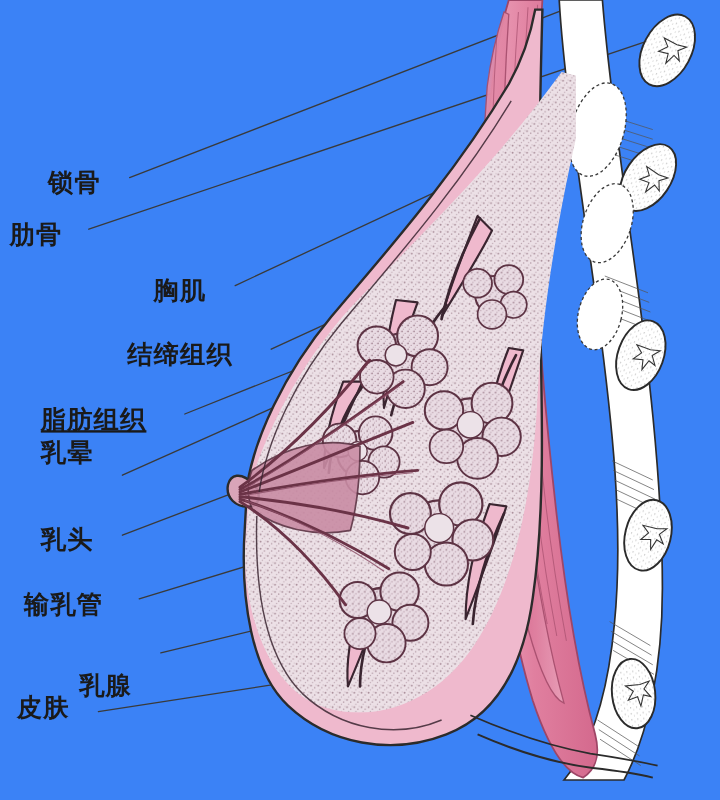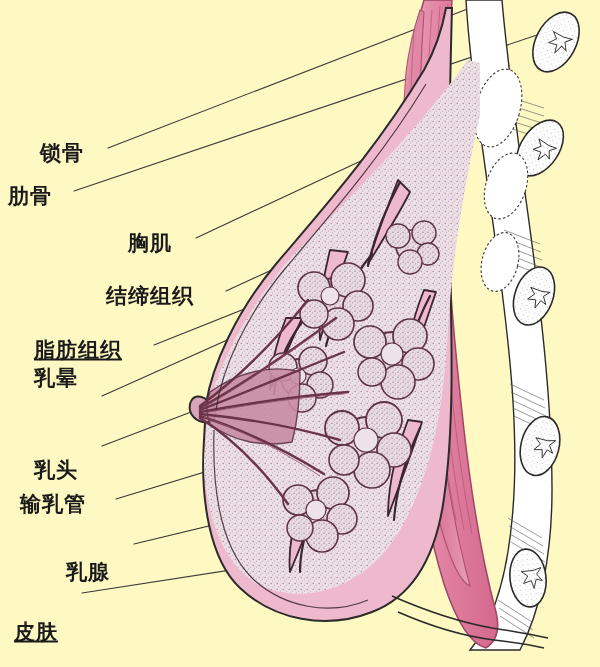--- a/index.html
+++ b/index.html
@@ -5,21 +5,21 @@
 <style>
   html, body {
     margin: 0;
     padding: 0;
     background: #ffffff;
   }
   #page {
     position: relative;
     width: 600px;
     height: 667px;
-    background: #fef9c3;
+    background: #3b82f6;
     overflow: hidden;
     font-family: "DejaVu Sans", "Liberation Sans", sans-serif;
   }
   #figure {
     position: absolute;
     left: 0;
     top: 0;
     width: 600px;
     height: 667px;
   }
@@ -342,19 +342,19 @@
              C 512 631, 530 634, 548 638"></path>
   </svg>
 
   <div>
     <div class="label-text" style="left:40px;  top:153px;">锁骨</div>
     <div class="label-text" style="left:8px;   top:196px;">肋骨</div>
     <div class="label-text" style="left:128px; top:243px;">胸肌</div>
     <div class="label-text" style="left:106px; top:296px;">结缔组织</div>
     <div class="label-text" style="left:34px;  top:350px;text-decoration:underline;">脂肪组织</div>
     <div class="label-text" style="left:34px;  top:378px;">乳晕</div>
-    <div class="label-text" style="left:34px;  top:450px;margin-top:20px;">乳头</div>
+    <div class="label-text" style="left:34px;  top:450px;">乳头</div>
     <div class="label-text" style="left:20px;  top:504px;">输乳管</div>
     <div class="label-text" style="left:66px;  top:572px;text-align:center;">乳腺</div>
-    <div class="label-text" style="left:14px;  top:632px;text-decoration:underline;">皮肤</div>
+    <div class="label-text" style="left:14px;  top:590px;">皮肤</div>
   </div>
 
 </div>
 
 </body></html>

